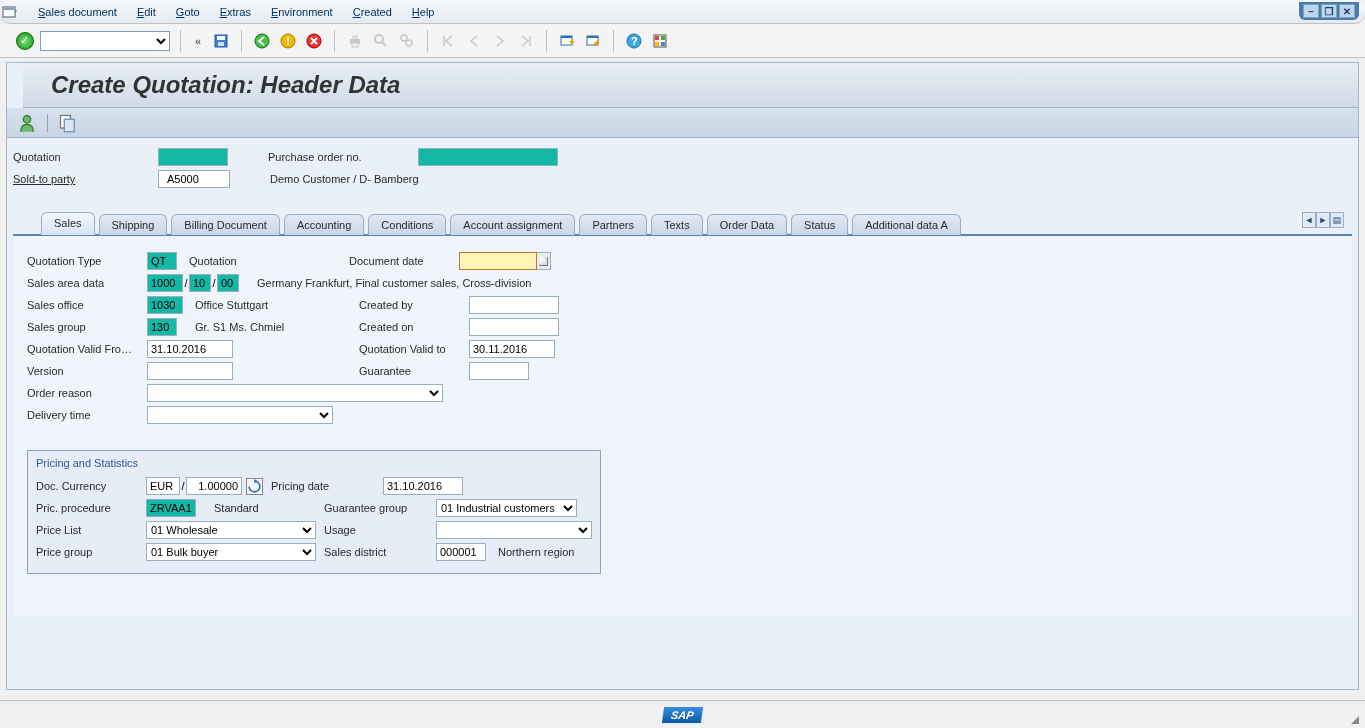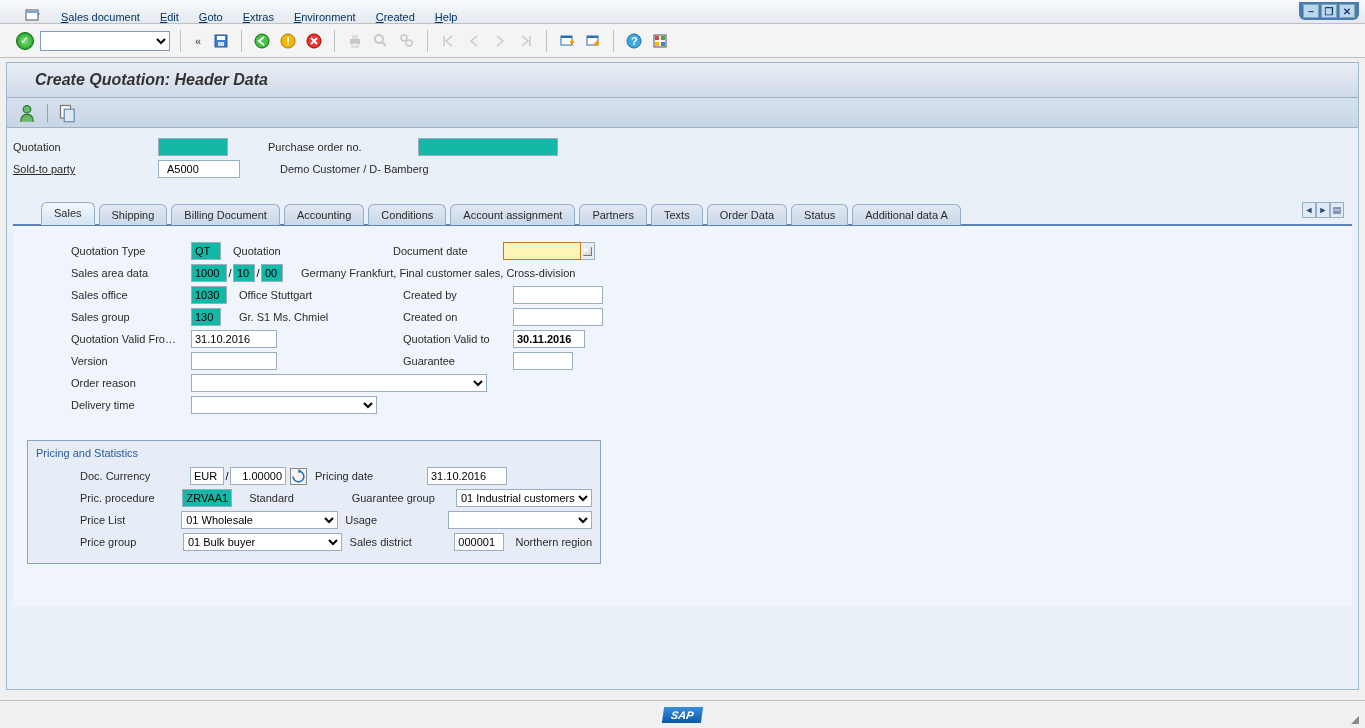--- a/index.html
+++ b/index.html
@@ -1,40 +1,40 @@
 <!DOCTYPE html>
 <html><head>
 <meta charset="utf-8">
 <style>
 * { box-sizing: border-box; margin: 0; padding: 0; font-family: Arial, sans-serif; font-size: 11px; }
 body { background: #f0f0f0; }
 .outer { width: 1365px; height: 728px; background: #f0f0f0; position: relative; }
 
 
-.menubar { height: 24px; background: linear-gradient(#f7f9fc,#e4e9f0); border-bottom: 1px solid #c0c0c0; display: flex; align-items: flex-end; padding-left: 25px; position: relative; }
+.menubar { height: 24px; background: linear-gradient(#f7f9fc,#e4e9f0); border-bottom: 1px solid #c0c0c0; display: flex; align-items: center; padding-left: 2px; position: relative; border-radius: 10px; }
 .menu-sys-icon { width: 16px; height: 16px; margin-right: 10px; }
 .menuitem { padding: 0 10px; color: #003366; cursor: default; }
 .menuitem:first-letter { text-decoration: underline; }
 .windowcontrols { position: absolute; right: 6px; top: 2px; display: flex; gap: 2px; background: #4a7ab5; border-radius: 0 0 6px 6px; padding: 2px 4px; }
 .wcbtn { width: 16px; height: 14px; border: 1px solid #7aa; background: #bcd6ee; color: #1a3f70; font-size: 10px; display:flex; align-items:center; justify-content:center; font-weight:bold; }
 
 
 .toolbar { height: 34px; background: #f4f4f4; border-bottom: 1px solid #c0c0c0; display:flex; align-items:center; padding-left: 16px; gap:6px; }
 .tb-accept { width:18px; height:18px; border-radius:50%; background: radial-gradient(#7eea7e,#0a8a0a); border:1px solid #0a6a0a; position:relative; }
 .tb-accept::after { content:'✓'; color:#fff; font-size:11px; position:absolute; left:3px; top:1px; }
 .tb-combo { width: 130px; height: 20px; border:1px solid #7f9db9; background:#fff; }
 .tb-sep { width:1px; height:22px; background:#c0c0c0; margin:0 4px; }
 .tb-icn { width:20px; height:20px; display:flex; align-items:center; justify-content:center; border-radius:3px; cursor:default; }
 .tb-icn svg { width:16px; height:16px; }
 .tb-icn.disabled { opacity: 0.4; }
 .tb-nav { width:14px; height:18px; display:flex; align-items:center; justify-content:center; color:#666; font-weight:bold; }
 
 
 .app-frame { margin: 4px 6px; border: 1px solid #a0b8cc; background: #eaf0f7; height: calc(100% - 100px); }
-.page-title { font-size: 16px; font-style: italic; font-weight: bold; color: #333; padding: 8px 28px; background: linear-gradient(#e9eef5,#cfdae8); border-bottom: 1px solid #a0b0c5; }
+.page-title { font-size: 24px; font-style: italic; font-weight: bold; color: #333; padding: 8px 28px; background: linear-gradient(#e9eef5,#cfdae8); border-bottom: 1px solid #a0b0c5; margin-left: 16px; }
 .subtoolbar { height: 30px; border-bottom: 1px solid #a0b0c5; display:flex; align-items:center; padding-left:10px; gap:6px; background: linear-gradient(#d6e1ee,#c8d5e4); }
 .stb-icn { width:20px; height:20px; display:flex; align-items:center; justify-content:center; }
 .stb-sep { width:1px; height:18px; background:#8ea3bb; margin: 0 4px; }
 
 .hdrblock { padding: 8px 6px 4px 6px; }
 .hdrblock .row { display:flex; align-items:center; height:22px; }
 .lbl { color:#2a2a2a; white-space:nowrap; }
 .txtbox { border:1px solid #9aaec0; background:#14b8a6; height:18px; padding:0 3px; }
 .txtbox.ed { background:#fff; }
 .txtbox.yl { background:#fff4b5; border:1px solid #c07a20; }
@@ -42,21 +42,21 @@
 .link { text-decoration: underline; color:#2a2a2a; cursor:default; }
 
 
 .tabstrip { height:26px; display:flex; align-items:flex-end; padding-left:28px; border-bottom: 2px solid #5b83b7; gap:0; margin-top: 20px; position:relative; }
 .tab { background: linear-gradient(#e1e9f3,#c9d7e7); border:1px solid #97aec8; border-bottom:none; border-radius:6px 6px 0 0; padding: 4px 12px; color:#2a2a2a; margin-right: 4px; position: relative; top:1px; }
 .tab.active { background: linear-gradient(#f2f7fd,#d8e5f4); font-weight: normal; border-bottom: 2px solid #d8e5f4; z-index: 2; }
 .tabscroll { position:absolute; right:8px; top:2px; display:flex; gap:0; }
 .tsbtn { width:14px; height:16px; border:1px solid #97aec8; background:#e1e9f3; color:#2a4a7a; font-size:9px; display:flex; align-items:center; justify-content:center; }
 
 .tabcontent { padding: 14px 14px; background:#f0f5fb; min-height: 380px; }
-.formrow { display:flex; align-items:center; height:22px;margin-left:44px; }
+.formrow { display:flex; align-items:center; height:22px; }
 .col-a { width:120px; }
 .col-mid { width:110px; }
 .formsep { width:6px; text-align:center; }
 .sel { border:1px solid #9aaec0; background:#fff; height:18px; }
 .f4 { width:14px; height:18px; border:1px solid #9aaec0; background:#e7edf4; border-left:none; display:flex; align-items:center; justify-content:center; }
 .f4::after { content:''; width:8px; height:8px; border:1px solid #777; border-top:none; border-left:none; transform: rotate(0); background: radial-gradient(circle at 30% 30%, #fff, #ccc); border-radius:1px; }
 
 
 .groupbox { border:1px solid #8ca3bc; background:#e6edf6; padding: 6px 8px 10px 8px; width:574px; margin-top:24px; }
 .gbtitle { color:#2a5a9a; margin-bottom:6px; }
@@ -223,21 +223,21 @@
     <div class="hdrblock">
       <div class="row">
         <div class="lbl" style="width:145px">Quotation</div>
         <input class="txtbox" style="width: 70px;" value="">
         <div style="width:40px"></div>
         <div class="lbl" style="width:150px">Purchase order no.</div>
         <input class="txtbox" style="width: 140px;" value="">
       </div>
       <div class="row">
         <div class="lbl link" style="width:145px">Sold-to party</div>
-        <input class="txtbox ed" style="width: 82px; padding-left: 8px;" value="A5000">
+        <input class="txtbox ed" style="width: 72px; padding-left: 8px;" value="A5000">
         <div style="width:40px"></div>
         <div class="lbl">Demo Customer / D- Bamberg</div>
       </div>
 
       <div class="tabstrip">
         <div class="tab active">Sales</div>
         <div class="tab">Shipping</div>
         <div class="tab">Billing Document</div>
         <div class="tab">Accounting</div>
         <div class="tab">Conditions</div>
@@ -293,21 +293,21 @@
           <div class="lbl" style="width:164px">Gr. S1 Ms. Chmiel</div>
           <div class="lbl col-mid">Created on</div>
           <input class="txtbox mask" style="width: 90px;" value="">
         </div>
 
         <div class="formrow">
           <div class="lbl col-a">Quotation Valid Fro…</div>
           <input class="txtbox ed" style="width: 86px;" value="31.10.2016">
           <div style="width:126px"></div>
           <div class="lbl col-mid">Quotation Valid to</div>
-          <input class="txtbox ed" style="width: 72px; font-weight: bold;" value="30.11.2016">
+          <input class="txtbox ed" style="width: 86px;" value="30.11.2016">
         </div>
 
         <div class="formrow">
           <div class="lbl col-a">Version</div>
           <input class="txtbox ed" style="width: 86px;" value="">
           <div style="width:126px"></div>
           <div class="lbl col-mid">Guarantee</div>
           <input class="txtbox ed" style="width: 60px;" value="">
         </div>
 

